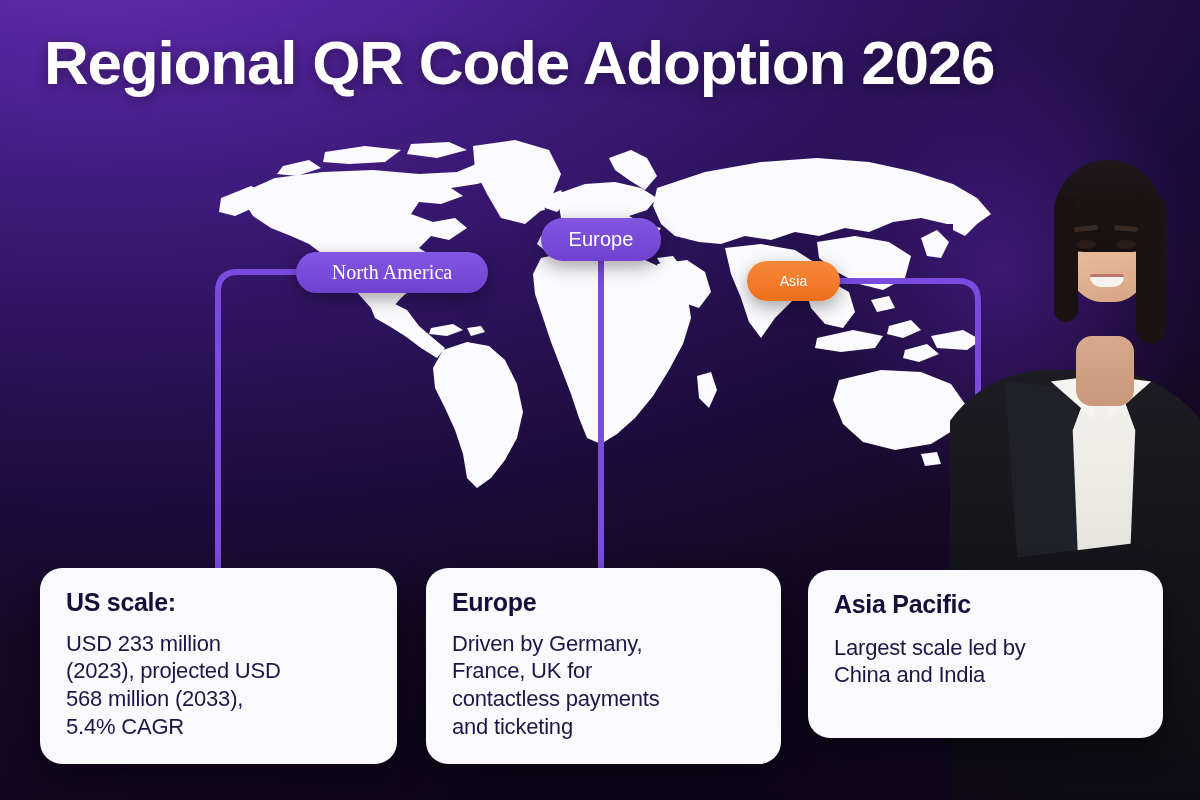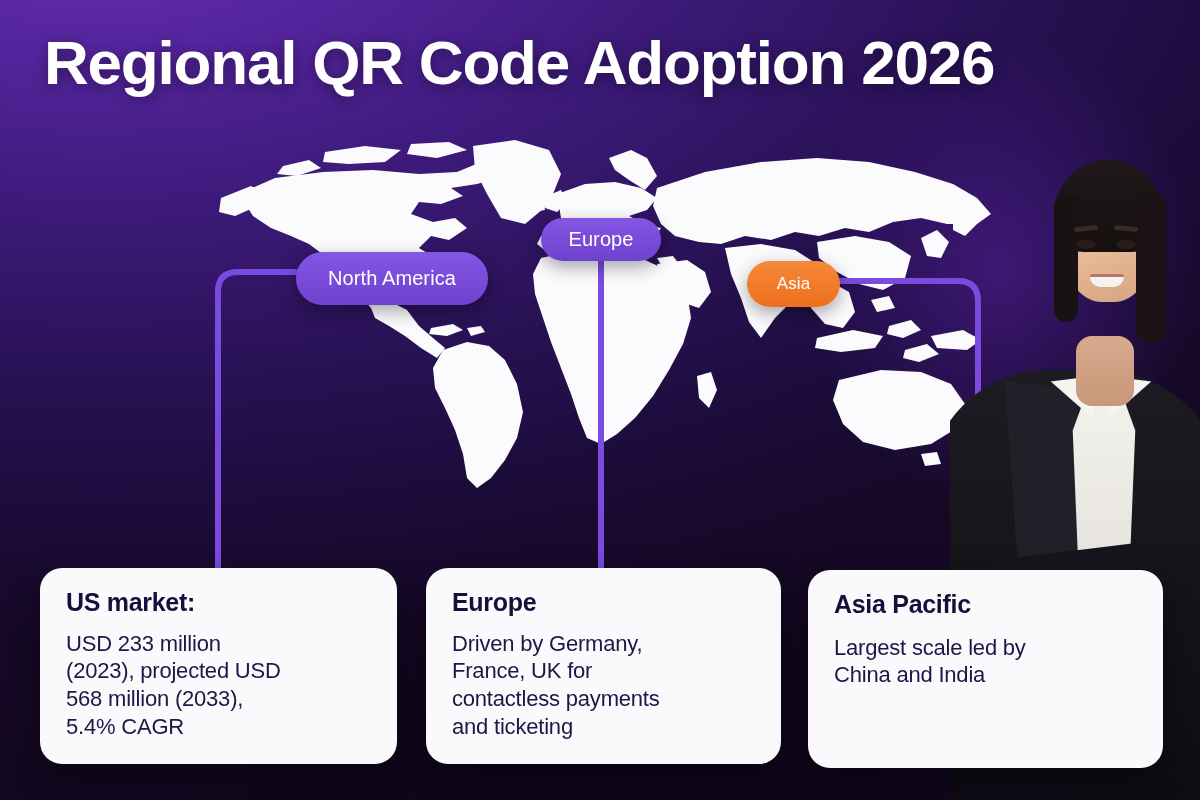--- a/index.html
+++ b/index.html
@@ -79,23 +79,23 @@
     letter-spacing:.1px;
     white-space:nowrap;
     box-shadow:0 6px 18px rgba(0,0,0,.35);
   }
   .pill-purple {
     background:linear-gradient(180deg,#8257E3 0%,#6F41CF 100%);
   }
   .pill-orange {
     background:linear-gradient(180deg,#F6883A 0%,#EE6F1C 100%);
   }
-  #pill-na     { left:296px; top:252px; width:192px; height:53px; }
+  #pill-na     { left:296px; top:252px; width:192px; height:41px;font-family:Liberation Serif, serif; }
   #pill-europe { left:541px; top:218px; width:120px; height:43px; }
-  #pill-asia   { left:747px; top:261px; width:93px;  height:46px; font-size:17px; }
+  #pill-asia   { left:747px; top:261px; width:93px;  height:40px; font-size:14px; }
 
   
   #person {
     position:absolute;
     right:0; top:84px;
     width:250px; height:716px;
     overflow:hidden;
     pointer-events:none;
   }
   #person .body {
@@ -189,21 +189,21 @@
   
   .card {
     position:absolute;
     background:#FAFAFC;
     border-radius:22px;
     box-shadow:0 10px 30px rgba(0,0,0,.42);
     padding:20px 22px 18px 26px;
   }
   #card-1 { left:40px;  top:568px; width:357px; height:196px; }
   #card-2 { left:426px; top:568px; width:355px; height:196px; }
-  #card-3 { left:808px; top:570px; width:355px; height:198px; }
+  #card-3 { left:808px; top:570px; width:355px; height:168px; }
 
   .card-title {
     font-size:25px;
     font-weight:bold;
     color:#15103A;
     letter-spacing:-.3px;
     line-height:1.18;
   }
   .card-body {
     font-size:22px;
@@ -322,21 +322,21 @@
 
   <h1 id="title">Regional QR Code Adoption 2026</h1>
 
   <div id="pill-na" class="pill pill-purple">North America</div>
 
   <div id="pill-europe" class="pill pill-purple">Europe</div>
 
   <div id="pill-asia" class="pill pill-orange">Asia</div>
 
   <div id="card-1" class="card">
-    <div class="card-title">US market:</div>
+    <div class="card-title">US scale:</div>
     <div class="card-body">USD 233 million
 (2023), projected USD
 568 million (2033),
 5.4% CAGR</div>
   </div>
 
   <div id="card-2" class="card">
     <div class="card-title">Europe</div>
     <div class="card-body">Driven by Germany,
 France, UK for

